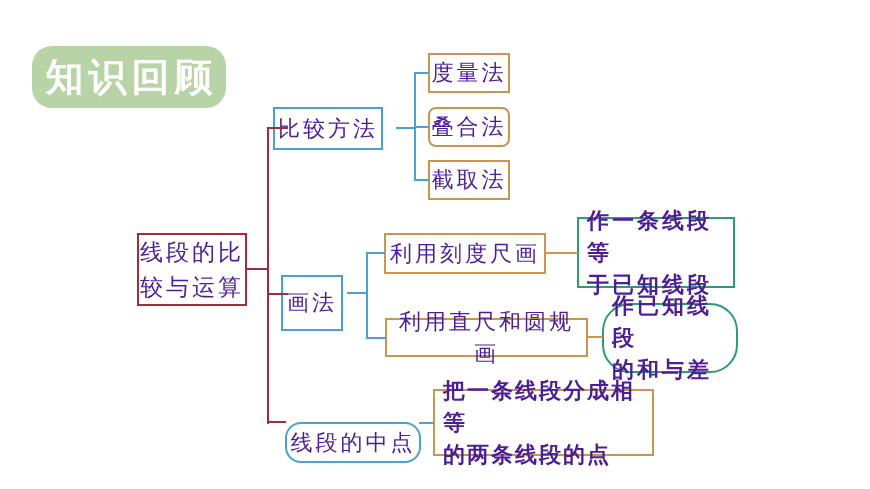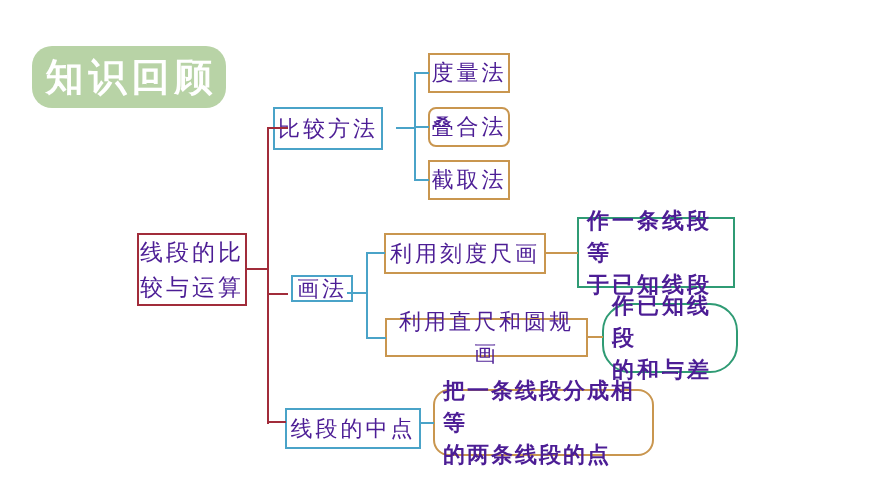--- a/index.html
+++ b/index.html
@@ -59,36 +59,36 @@
 <body>
 
 <div class="canvas">
 
   <div class="badge">知识回顾</div>
 
   <div class="node b-red" style="left:137px; top:233px; width:110px; height:73px; font-size:23px; line-height:35px;">线段的比
 较与运算</div>
 
   <div class="node b-blue" style="left:273px; top:107px; width:110px; height:43px;">比较方法</div>
-  <div class="node b-blue" style="left:291px; top:275px; width:62px; height:27px;">画法</div>
-  <div class="node b-blue" style="left:285px; top:408px; width:136px; height:41px;">线段的中点</div>
+  <div class="node b-blue" style="left:281px; top:275px; width:62px; height:56px;">画法</div>
+  <div class="node b-blue" style="left:285px; top:422px; width:136px; height:41px;border-radius:16px;">线段的中点</div>
 
   <div class="node b-orange" style="left:428px; top:53px; width:82px; height:40px;">度量法</div>
   <div class="node b-orange" style="left:428px; top:107px; width:82px; height:40px;border-radius:8px;">叠合法</div>
   <div class="node b-orange" style="left:428px; top:160px; width:82px; height:40px;">截取法</div>
 
   <div class="node b-orange" style="left:384px; top:233px; width:162px; height:41px;">利用刻度尺画</div>
   <div class="node b-orange" style="left:385px; top:318px; width:203px; height:39px;">利用直尺和圆规画</div>
 
   <div class="node b-green align-left" style="left:577px; top:217px; width:158px; height:71px;">作一条线段等
 于已知线段</div>
   <div class="node b-green align-left" style="left:602px; top:303px; width:136px; height:70px;border-radius:28px;">作已知线段
 的和与差</div>
 
-  <div class="node b-orange align-left" style="left:433px; top:389px; width:221px; height:67px; letter-spacing:2px;border-radius:16px;">把一条线段分成相等
+  <div class="node b-orange align-left" style="left:433px; top:389px; width:221px; height:67px; letter-spacing:2px;">把一条线段分成相等
 的两条线段的点</div>
 
   <div class="line h red" style="left:246px; top:268px; width:23px;"></div>
   <div class="line v red" style="left:267px; top:127px; height:297px;"></div>
   <div class="line h red" style="left:267px; top:127px; width:21px;"></div>
   <div class="line h red" style="left:267px; top:293px; width:21px;"></div>
   <div class="line h red" style="left:267px; top:421px; width:19px;"></div>
 
   <div class="line h blue" style="left:396px; top:127px; width:20px;"></div>
   <div class="line v blue" style="left:414px; top:72px; height:109px;"></div>

